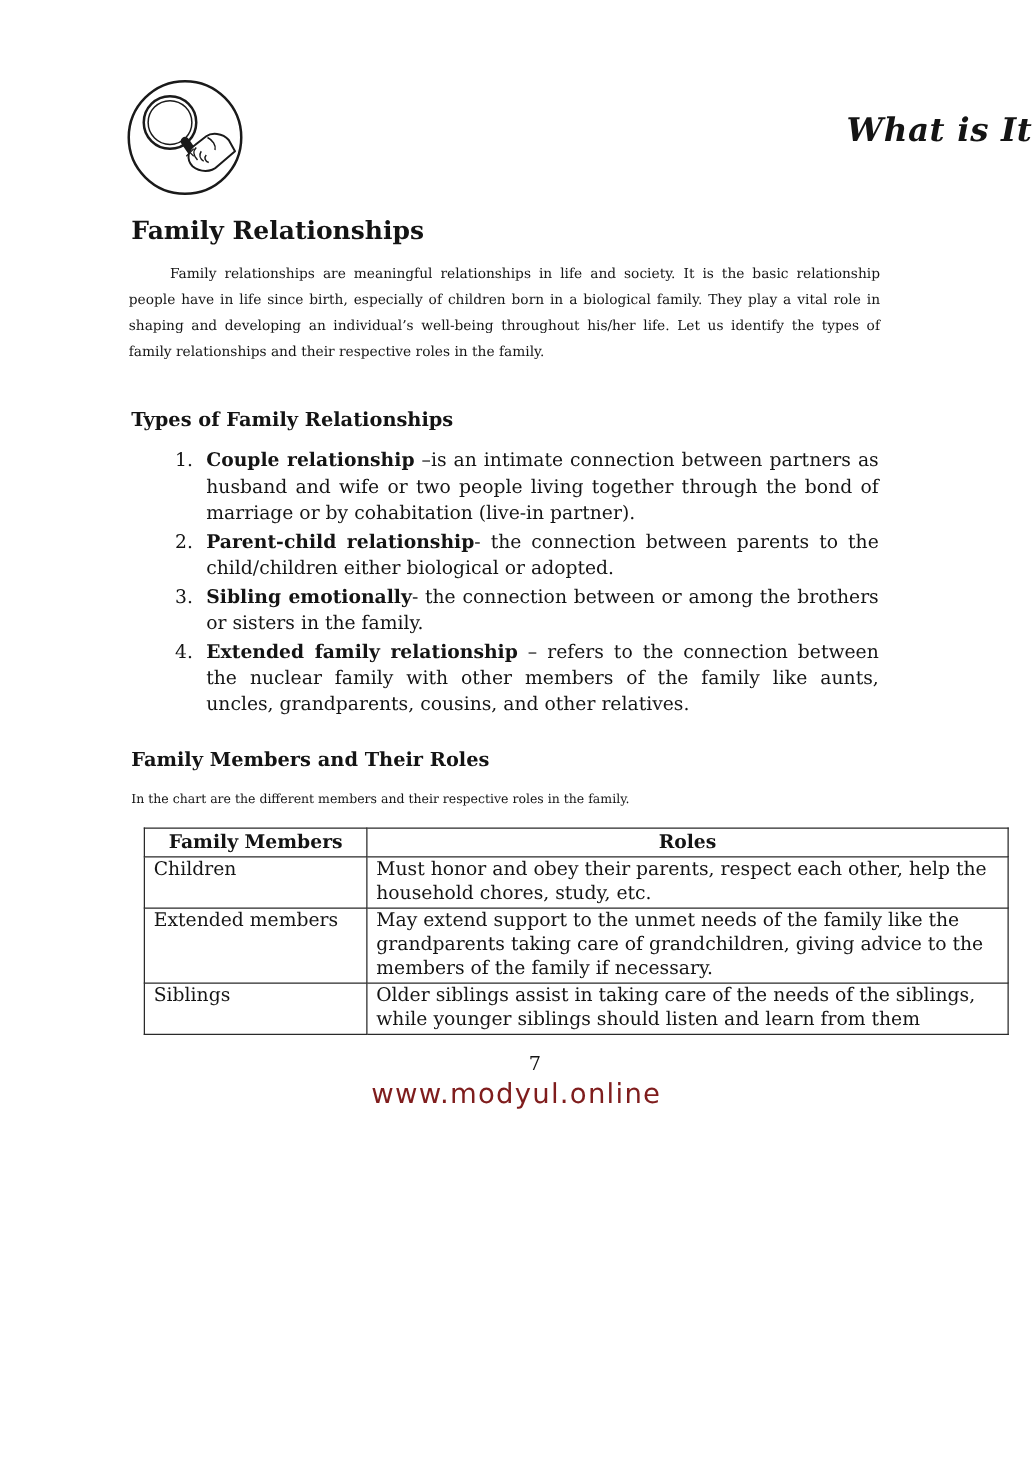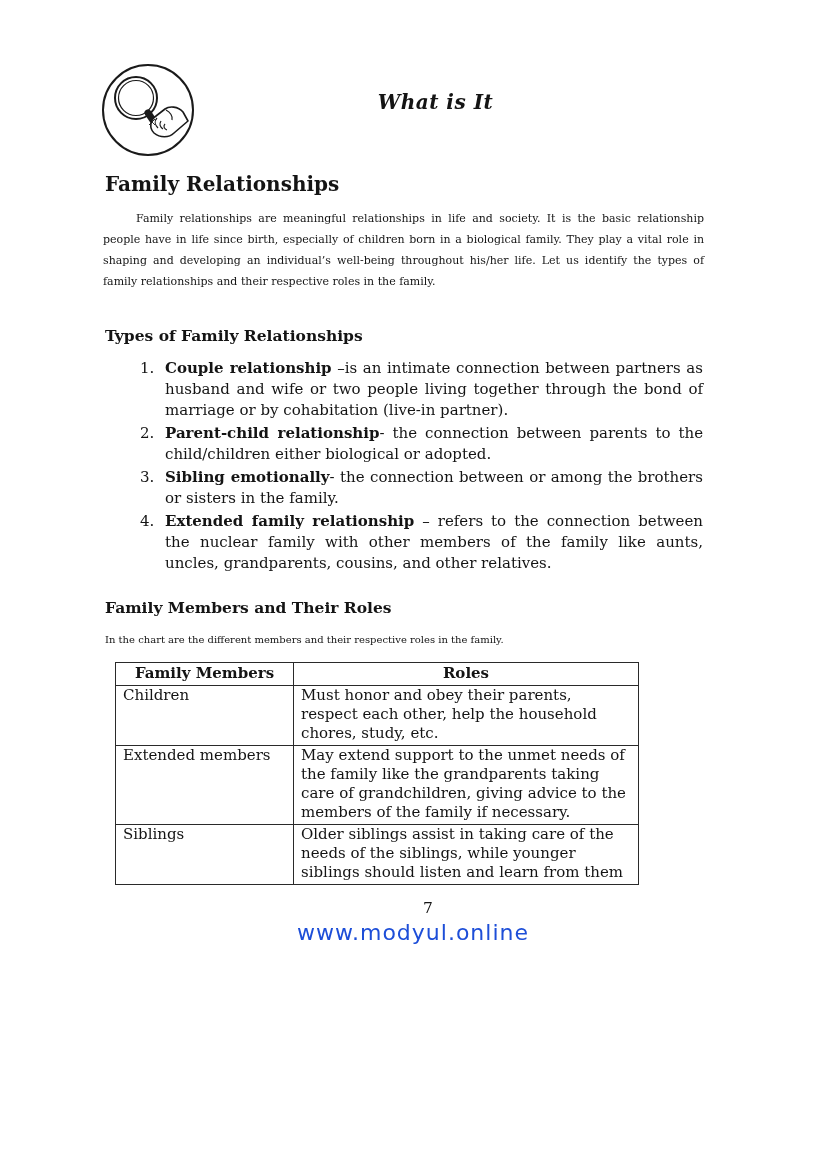--- a/index.html
+++ b/index.html
@@ -4,55 +4,55 @@
 <style>
   html,body{margin:0;padding:0;}
   body{
     width:826px;height:1168px;background:#ffffff;color:#141414;
     font-family:"DejaVu Serif","Liberation Serif",serif;
     position:relative;overflow:hidden;
   }
   .header{position:relative;height:158px;}
   .icon-wrap{position:absolute;left:100px;top:62px;width:96px;height:96px;}
   .doc-title{
-    position:absolute;left:45px;right:0;top:90px;text-align:center;
-    font-size:20px;font-weight:bold;font-style:italic;letter-spacing:.5px;
+    position:absolute;left:45px;right:0;top:90px;text-align:right;
+    font-size:26px;font-weight:bold;font-style:italic;letter-spacing:.5px;
   }
   h2.section{margin:15px 120px 0 105px;font-size:20px;font-weight:bold;line-height:23px;}
   h3.sub{margin:34px 120px 0 105px;font-size:15.5px;font-weight:bold;line-height:19px;}
   p.body-par{
     margin:12px 122px 0 103px;font-size:11px;line-height:21px;
     text-align:justify;text-indent:33px;
   }
   .types-list{margin:13px 123px 0 140px;font-size:15px;line-height:21px;}
   .types-list .item{display:flex;margin-bottom:2px;}
   .types-list .num{flex:none;width:25px;}
   .types-list .li-text{flex:1;text-align:justify;}
   .bold{font-weight:bold;}
   h3.sub.roles{margin-top:24px;}
   p.chart-intro{margin:12px 100px 0 105px;font-size:10px;line-height:21px;}
   table.roles-table{
-    margin:12px 0 0 115px;width:524px;border-collapse:collapse;
+    margin:12px 0 0 115px;width:692px;border-collapse:collapse;
     font-size:15px;line-height:19px;table-layout:fixed;
   }
   .roles-table th,.roles-table td{
     border:1px solid #2a2a2a;vertical-align:top;padding:0 7px 2px 7px;
   }
   .roles-table th{font-weight:bold;text-align:center;padding-top:1px;}
   .roles-table td{text-align:left;}
   .col-member{width:178px;}
   p.closing{
     margin:14px 122px 0 119px;font-size:15px;line-height:21px;
     text-align:justify;text-indent:29px;
   }
   .page-number{margin-top:14px;text-align:center;font-size:15.5px;padding-left:30px;}
   .watermark{
     margin-top:3px;text-align:center;
     font-family:"DejaVu Sans","Liberation Sans",sans-serif;
-    font-size:22px;color:#1d4ed8;letter-spacing:1px;
+    font-size:22px;color:#7f1d1d;letter-spacing:1px;
   }
 </style>
 </head>
 <body>
 
 <div class="page">
 
   <div class="header">
     <div class="icon-wrap">
       <svg viewBox="0 0 96 96" width="96" height="96" aria-hidden="true">

